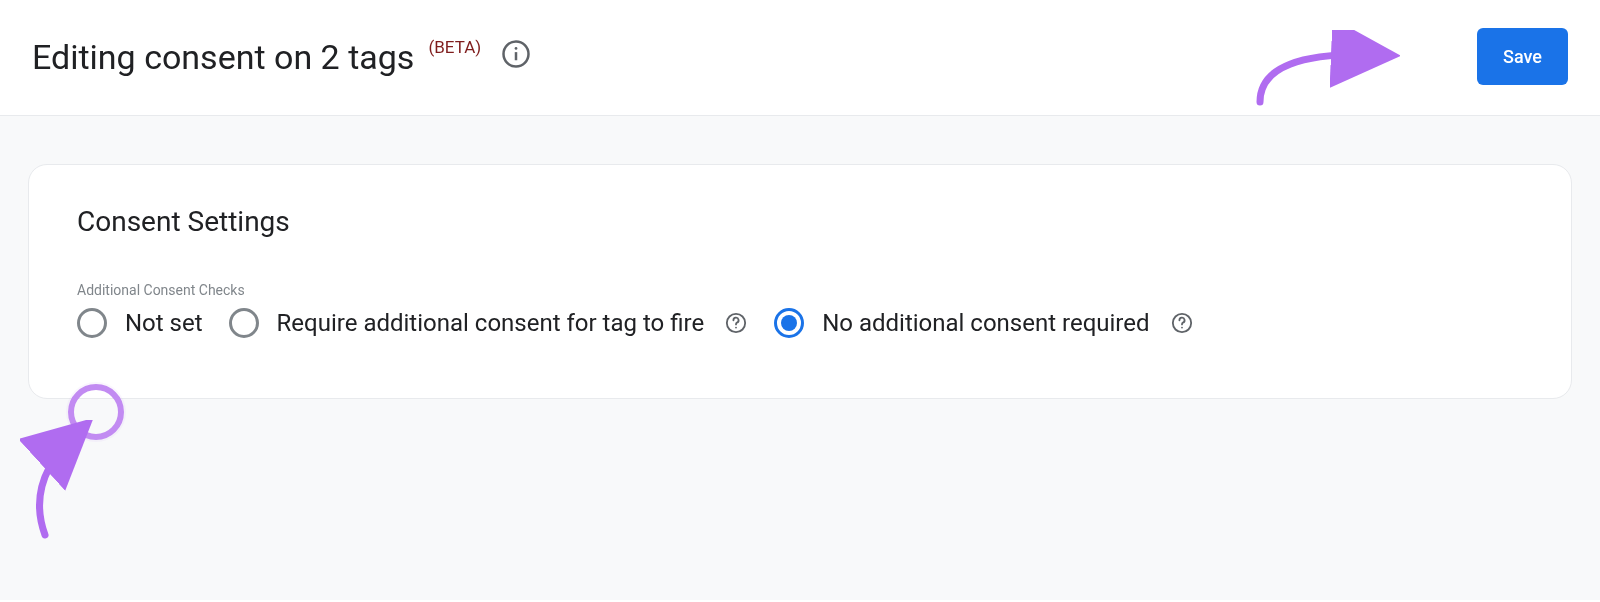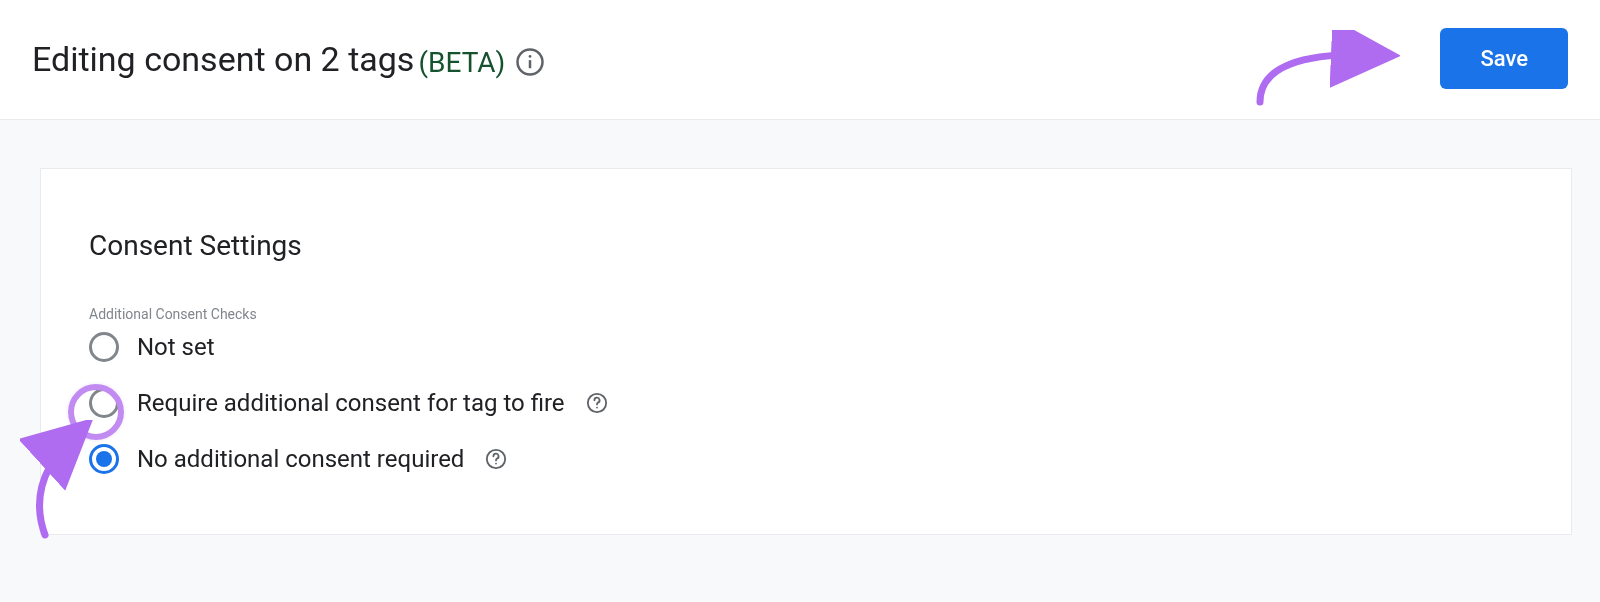--- a/index.html
+++ b/index.html
@@ -13,82 +13,81 @@
   .header {
     display: flex;
     align-items: center;
     justify-content: space-between;
     padding: 28px 32px 30px 32px;
     border-bottom: 1px solid #e8eaed;
     background: #fff;
   }
   .title-wrap {
     display: flex;
-    align-items: flex-end;
-    gap: 0;
+    align-items: flex-start;
+    gap: 10px;
   }
   .title {
     font-size: 34px;
     font-weight: 400;
     color: #202124;
     letter-spacing: 0;
   }
   .beta {
-    font-size: 28px;
-    color: #14532d;
+    font-size: 17px;
+    color: #7f1d1d;
     font-weight: 400;
     margin-left: 4px;
   }
   .info-icon {
     display: inline-flex;
     align-items: center;
     justify-content: center;
     width: 34px;
     height: 34px;
     color: #5f6368;
     margin-left: 8px;
   }
   .save-btn {
     background: #1a73e8;
     color: #fff;
     border: none;
     border-radius: 6px;
-    font-size: 22px;
+    font-size: 18px;
     font-weight: 500;
-    padding: 18px 40px;
+    padding: 18px 26px;
     cursor: pointer;
     font-family: inherit;
   }
   .body-bg {
     background: #f8f9fa;
     padding: 48px 28px 48px 28px;
     min-height: 484px;
   }
   .card {
     background: #fff;
     border: 1px solid #e8eaed;
-    border-radius: 0;
-    padding: 60px 48px 60px 48px;
+    border-radius: 19px;
+    padding: 40px 48px 60px 48px;
     max-width: 1548px;
-    margin-left: 12px;
   }
   .card-title {
     font-size: 28px;
     color: #202124;
     font-weight: 400;
     margin: 0 0 44px 0;
   }
   .section-label {
     color: #80868b;
     font-size: 14px;
     margin-bottom: 10px;
   }
   .radio-list {
     display: flex;
-    flex-direction: column;
+    flex-direction: row;
     gap: 26px;
     margin-top: 8px;
   }
   .radio-row {
     display: flex;
     align-items: center;
     gap: 18px;
     cursor: pointer;
   }
   .radio-outer {

